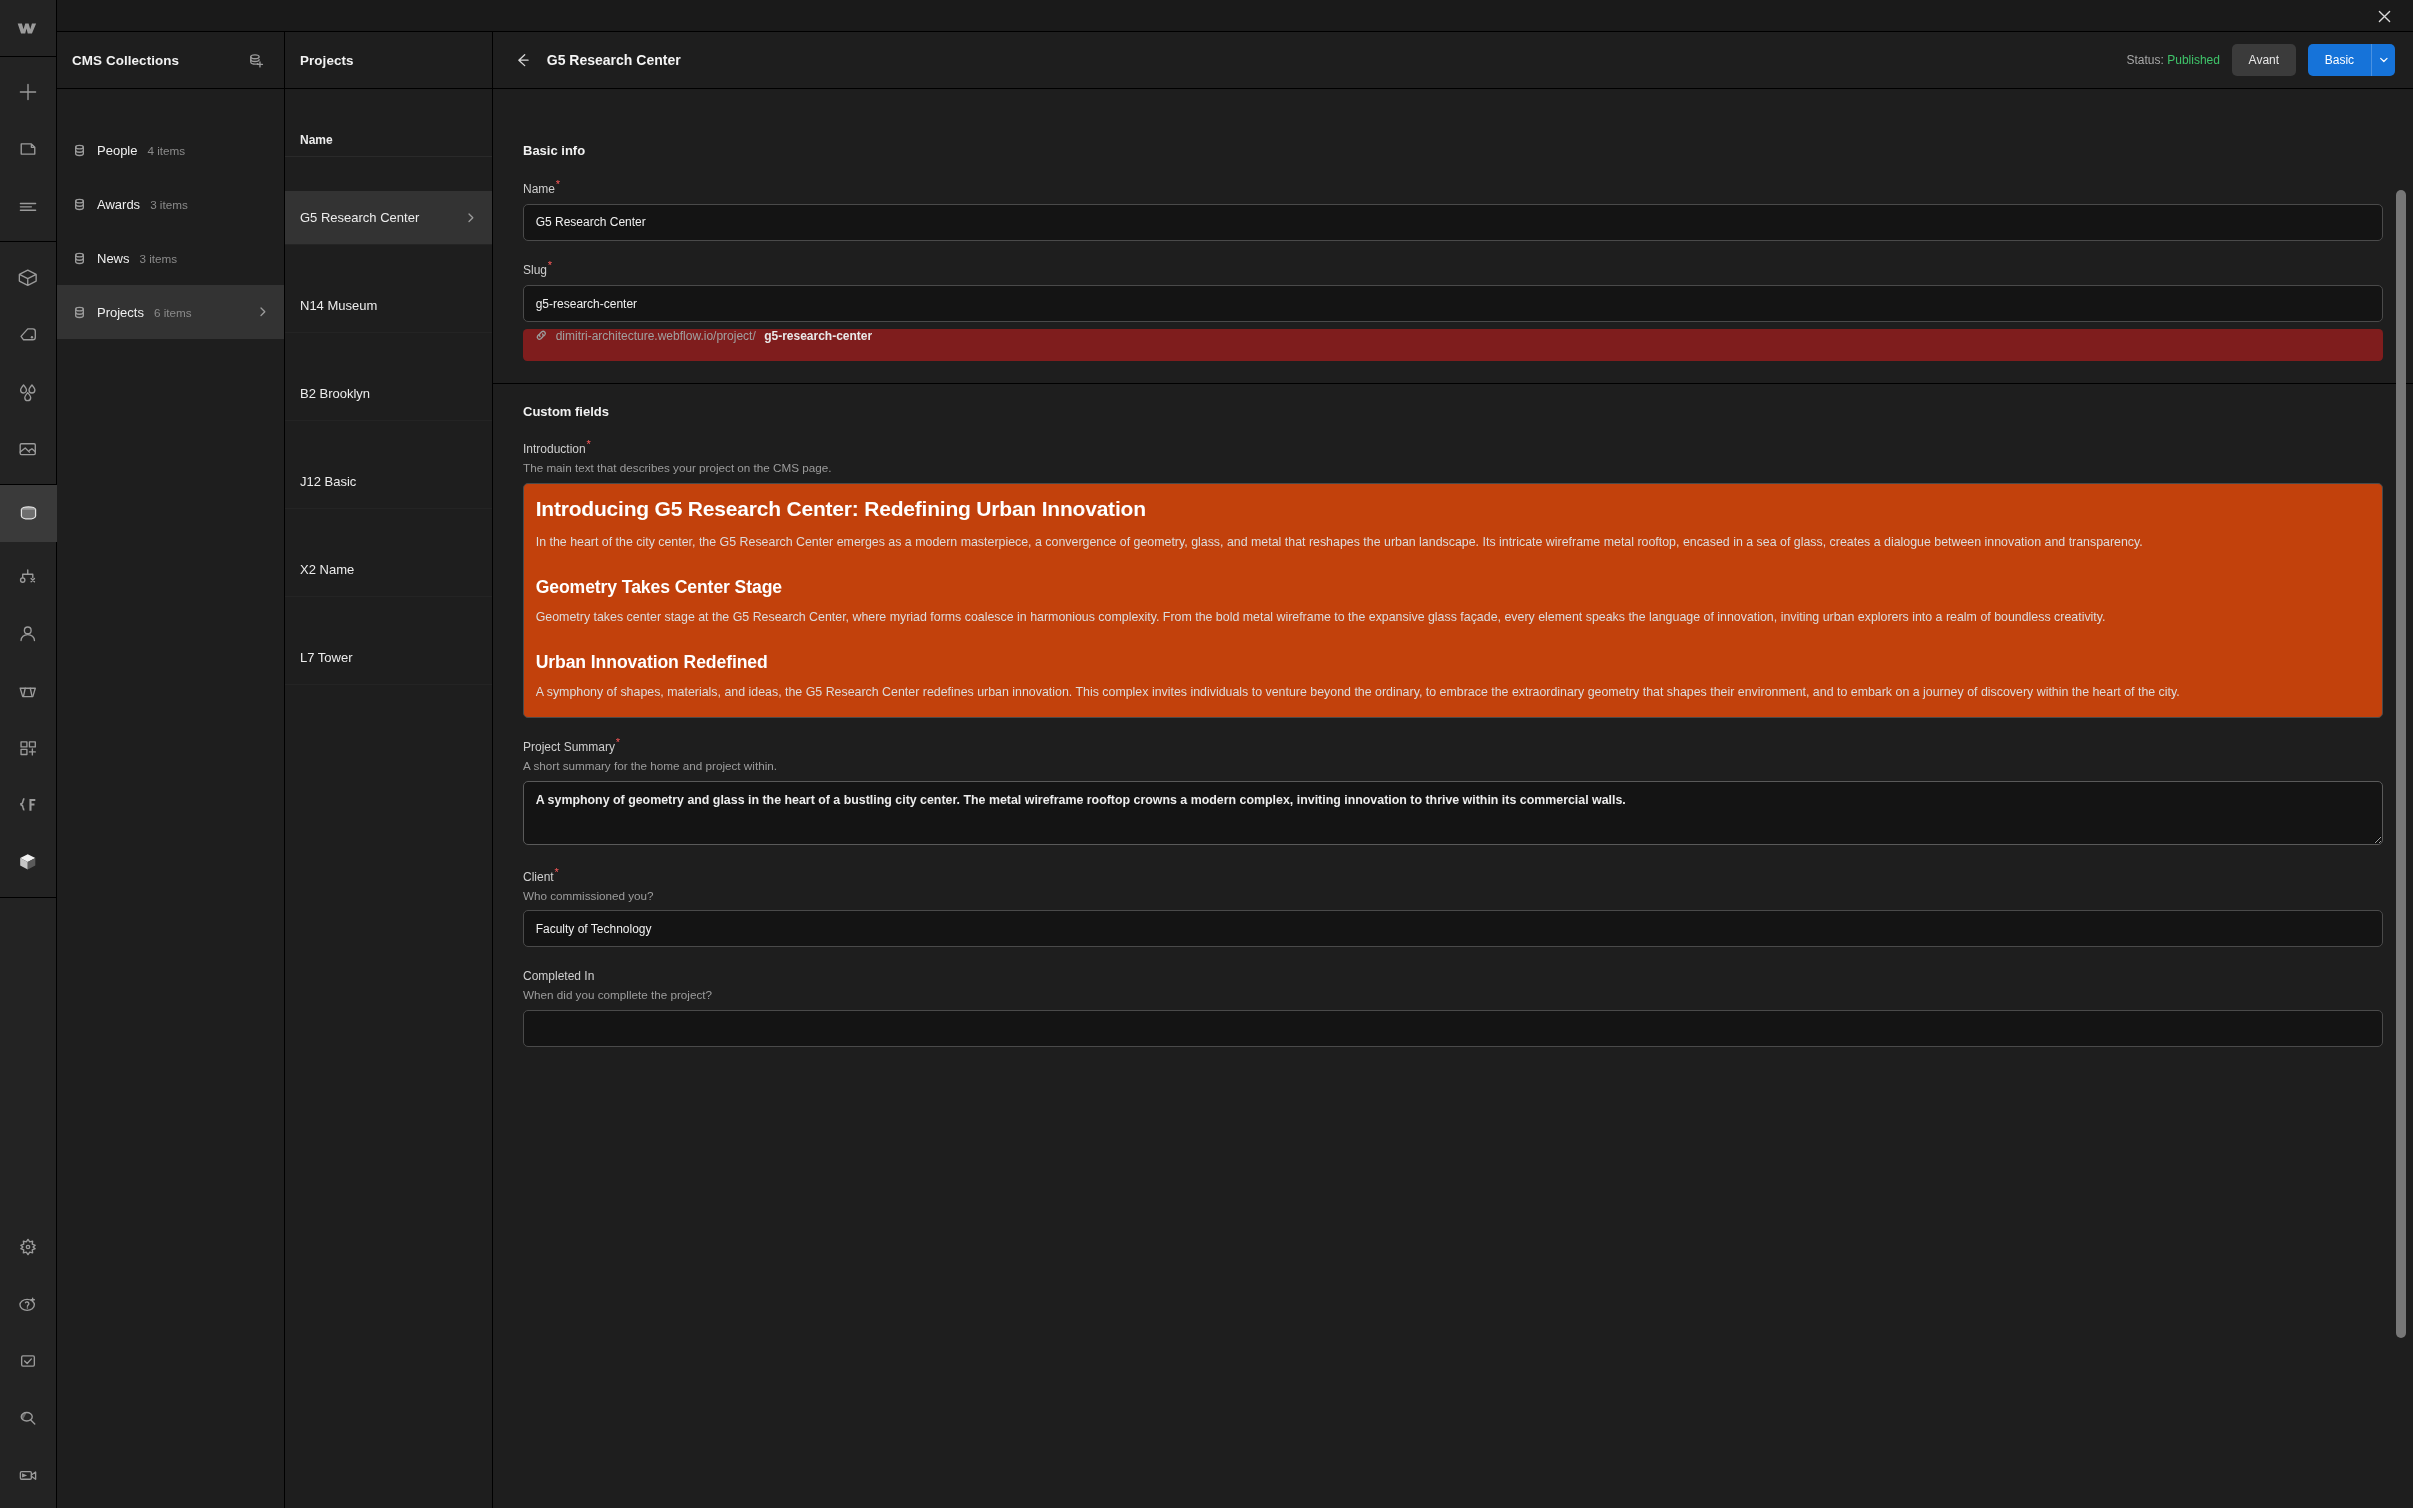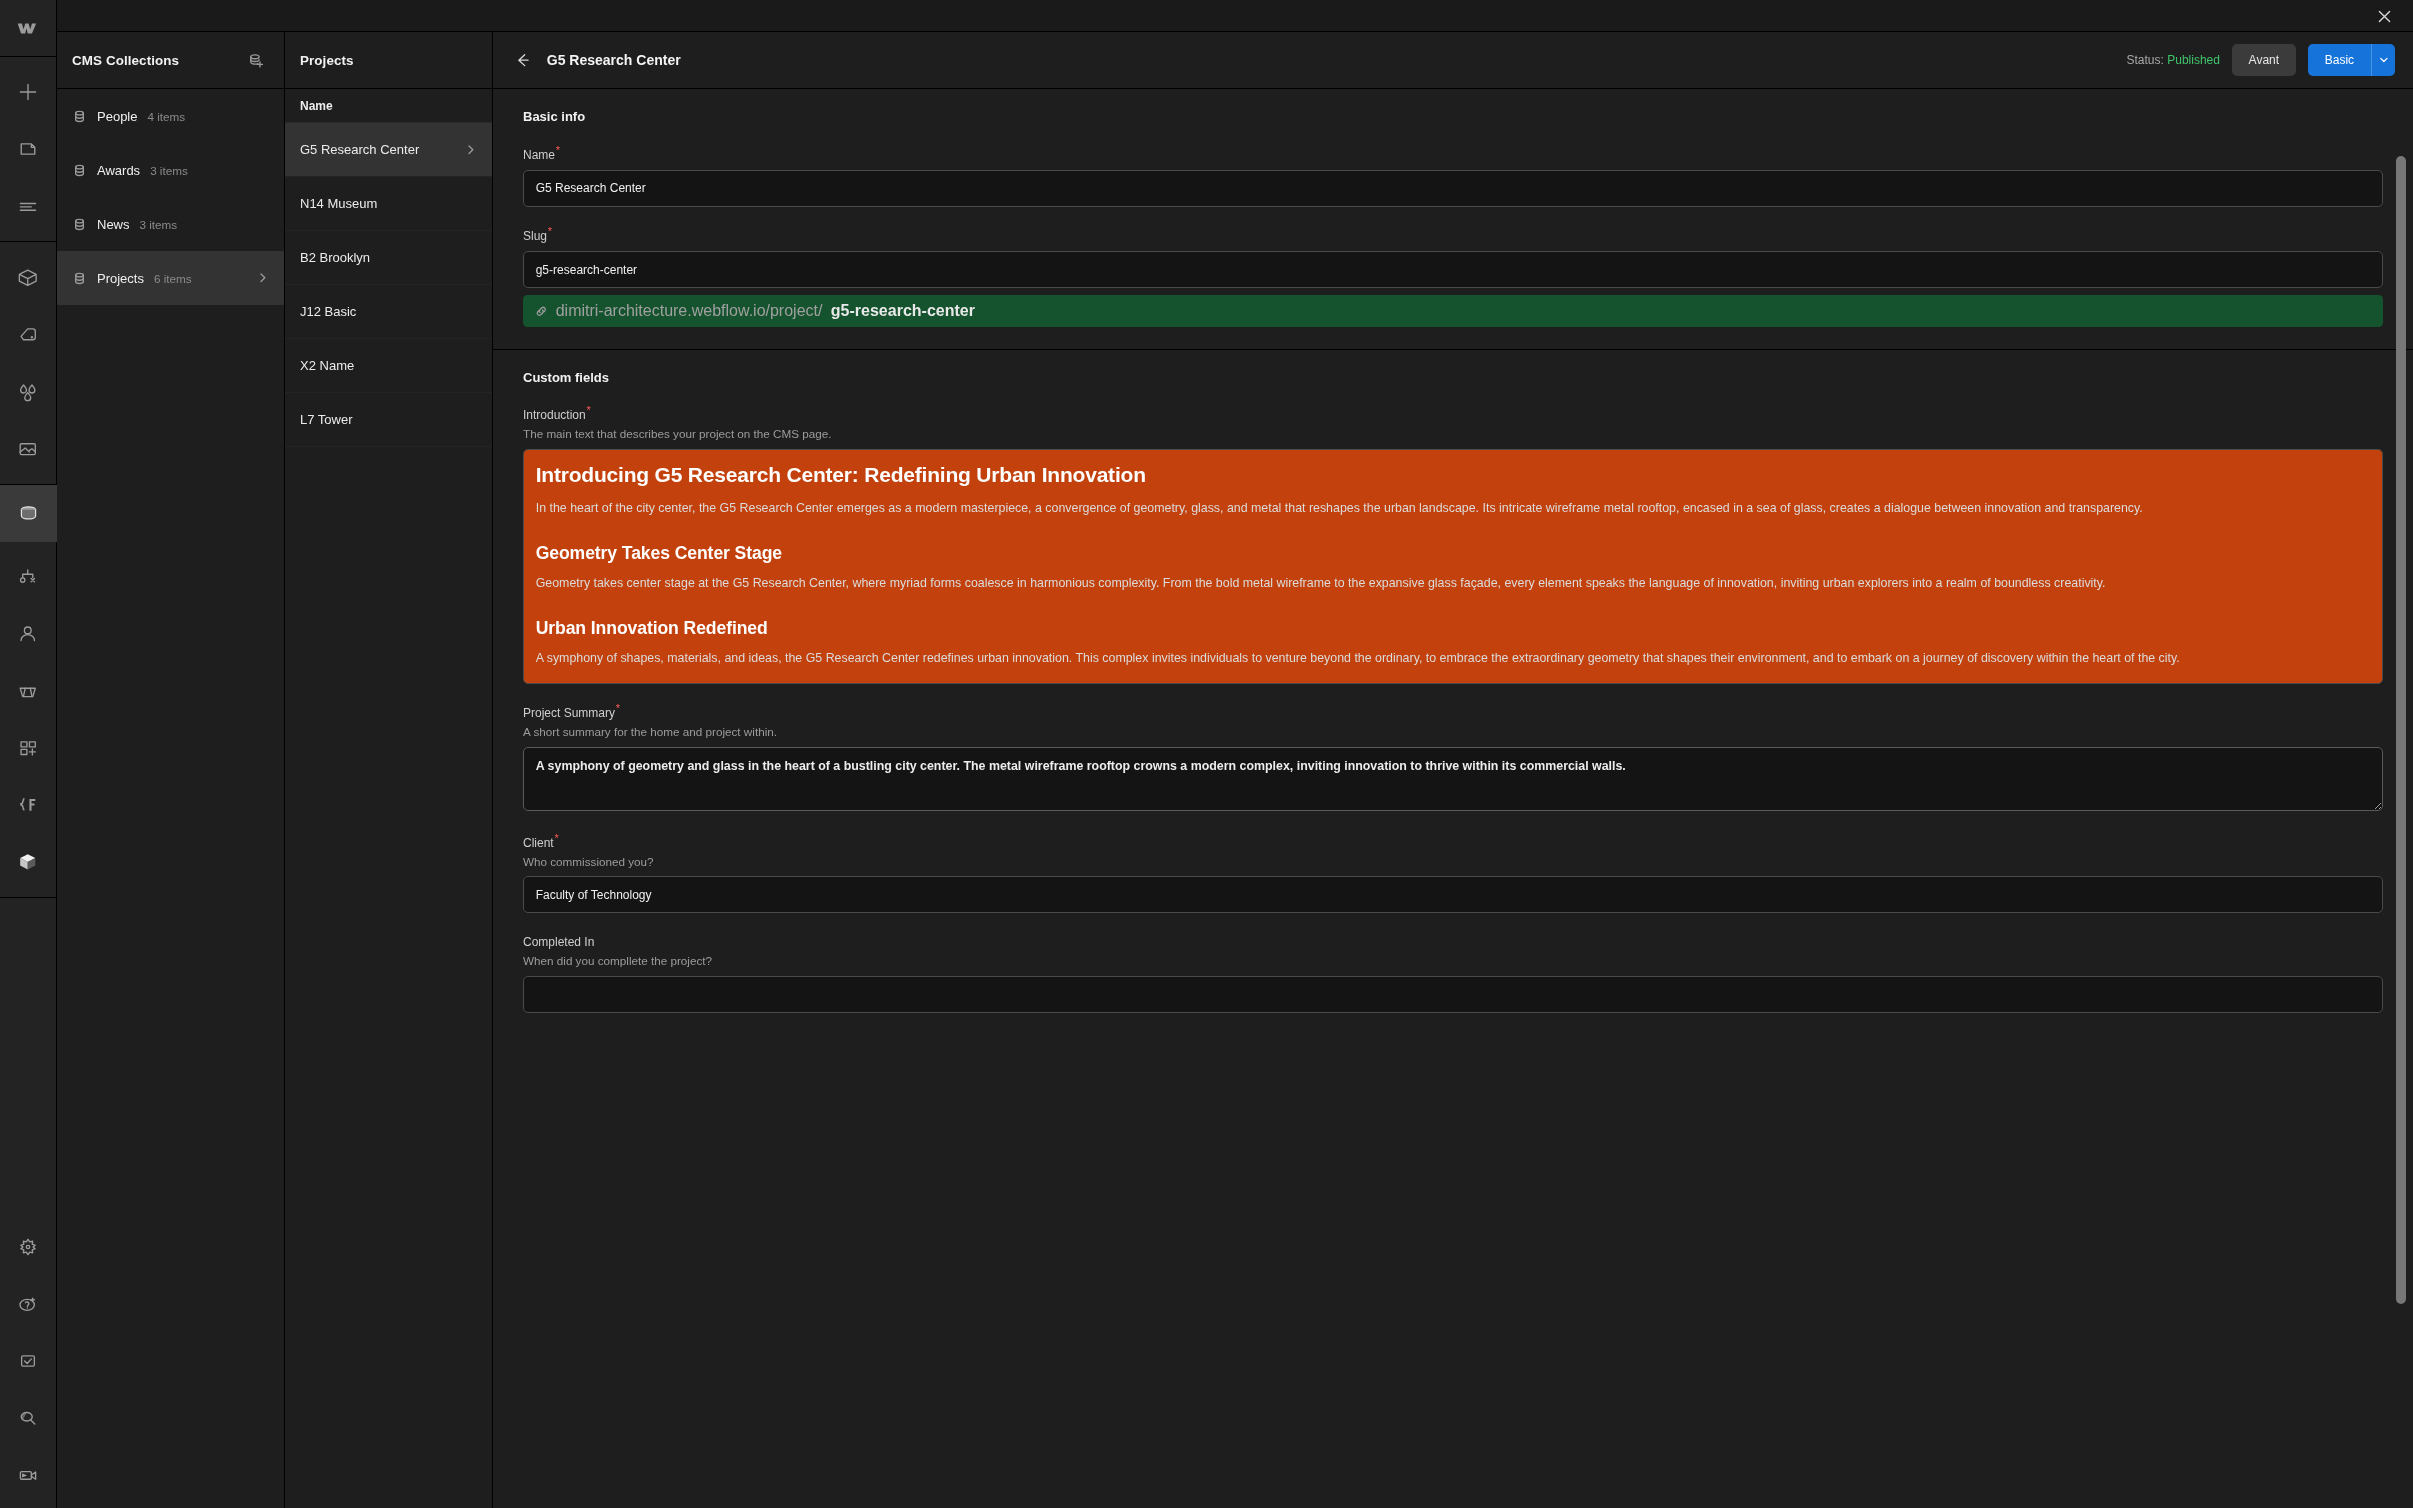--- a/index.html
+++ b/index.html
@@ -143,24 +143,24 @@
     border: 0.8px solid #4a4a4a;
     border-radius: 5px;
     color: #f0f0f0;
     font-family: "Liberation Sans", sans-serif;
     font-size: 12px;
     padding: 0 11.7px;
     outline: none;
   }
   .slug-hint {
     margin-top: 6.7px; height: 32px;
-    background: #14532d; border-radius: 4.2px;
-    display: flex; align-items: center; gap: 8.4px;
+    background: #7f1d1d; border-radius: 4.2px;
+    display: flex; gap: 8.4px;
     padding: 0 11.7px;
-    font-size: 16px; color: #a0a0a0;
+    font-size: 12px; color: #a0a0a0;
   }
   .slug-hint b { color: #e9e9e9; font-weight: 700; }
 
   
   .rte {
     border: 0.8px solid #4a4a4a; border-radius: 5px;
     background: #c2410c;
     padding: 13.4px 11.7px 15px 11.7px;
   }
   .rte h2 { font-size: 21px; font-weight: 700; color: #ffffff; margin: 0 0 11.7px 0; letter-spacing: -0.2px; }
@@ -187,21 +187,21 @@
   .topbar-close {
     position: absolute; top: 0; right: 0;
     width: 57px; height: 32px;
     display: flex; align-items: center; justify-content: center;
     cursor: pointer; z-index: 20;
   }
   .topbar {
     position: absolute; top: 0; left: 57px; right: 0; height: 32px;
     background: #1a1a1a; border-bottom: 0.8px solid #000; z-index: 10;
   }
-  .below-top { margin-top: 32px; }
+  .below-top { margin-top: 32px; gap: 34px; }
 </style>
 </head>
 <body>
 
 <div class="app">
 
   <div class="topbar"></div>
   <div class="topbar-close">
     <svg width="17" height="17" viewBox="0 0 20 20">
         <path class="ic ic-w" d="M4 4 L16 16 M16 4 L4 16"></path>

